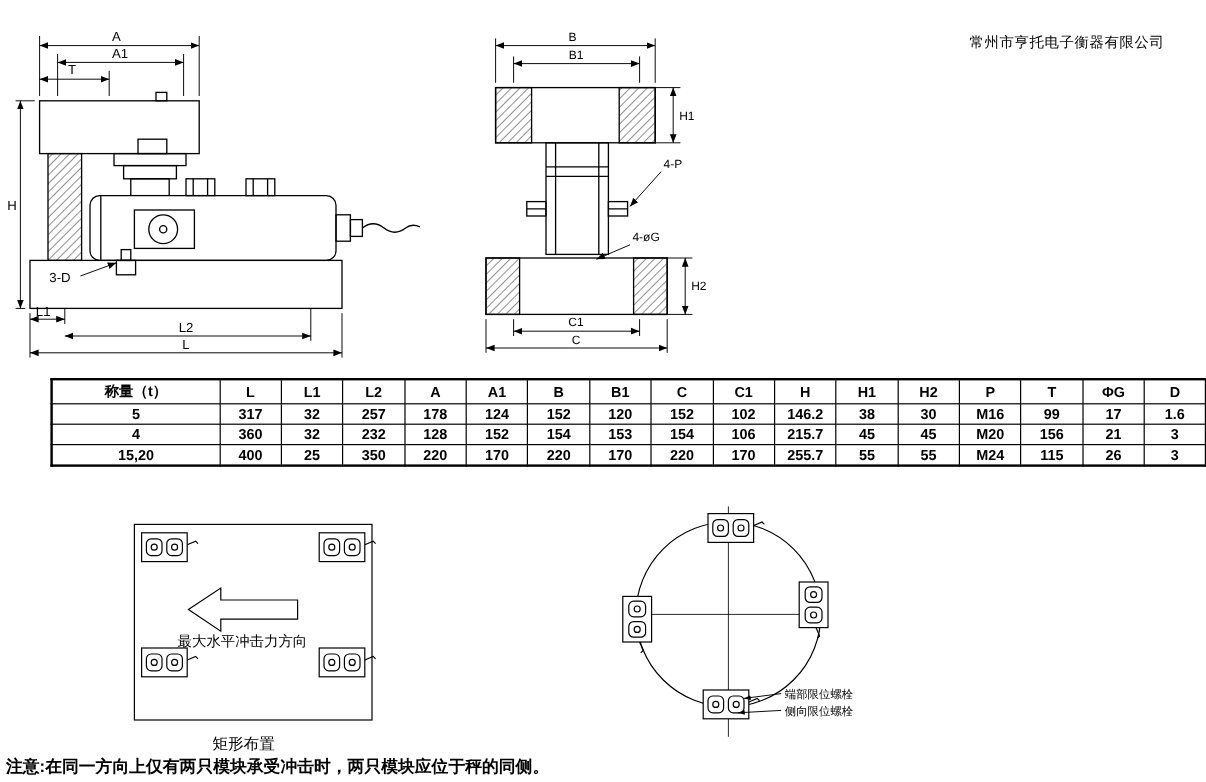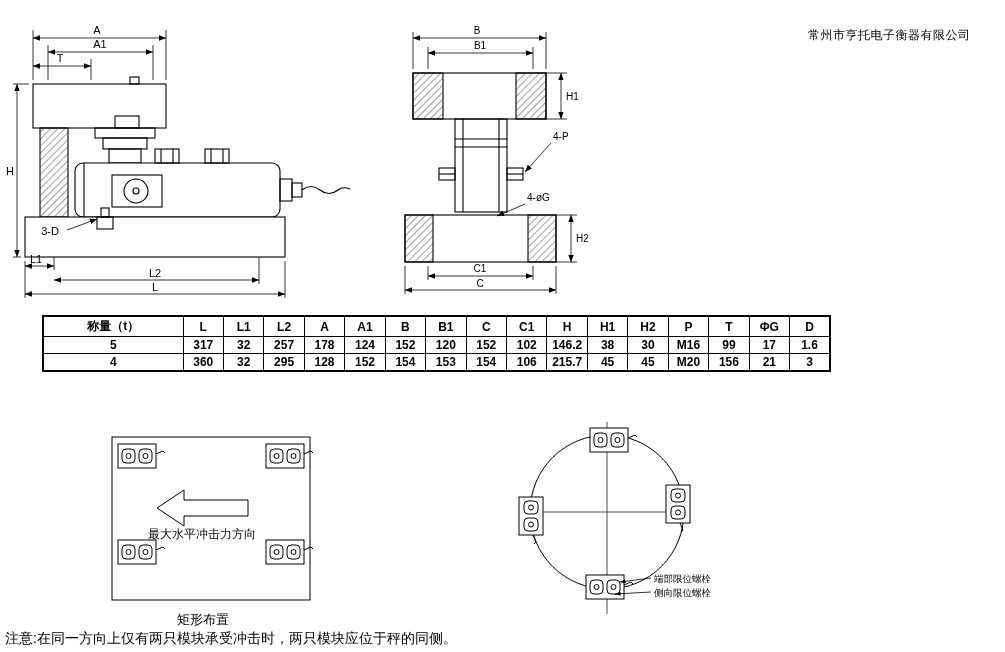--- a/index.html
+++ b/index.html
@@ -7,32 +7,32 @@
   body {
     width:1005px; height:652px; position:relative; overflow:hidden;
     background:#ffffff; color:#000;
     font-family:"Liberation Sans", sans-serif;
   }
   .abs { position:absolute; }
   .company { left:808px; top:27px; font-size:12px; letter-spacing:0.5px; }
   .front-view { left:5px; top:18px; }
   .side-view  { left:385px; top:22px; }
   .dim-table {
-    position:absolute; left:42px; top:315px; width:789px;
+    position:absolute; left:42px; top:315px; width:964px;
     border-collapse:collapse; table-layout:fixed;
     font-size:12px; font-weight:bold; border:2px solid #000;
   }
   .dim-table th, .dim-table td {
     border:1px solid #000; text-align:center; vertical-align:middle;
     padding:1px 2px; height:17px; white-space:nowrap; overflow:hidden;
   }
   .dim-table th:first-child { width:140px; }
   .rect-layout   { left:100px; top:432px; }
   .circle-layout { left:493px; top:418px; }
-  .note { left:5px; top:630px; font-size:14px; font-weight:normal; }
+  .note { left:5px; top:630px; font-size:14px; font-weight:bold; }
   svg text { font-family:"Liberation Sans", sans-serif; fill:#000; }
 </style>
 </head>
 <body>
 
 <div class="abs company">常州市亨托电子衡器有限公司</div>
 
 <svg class="abs front-view" width="355" height="290" viewBox="0 0 355 290">
   <defs>
     <pattern id="hatchF" patternUnits="userSpaceOnUse" width="5" height="5" patternTransform="rotate(45)">
@@ -216,33 +216,52 @@
         <td>30</td>
         <td>M16</td>
         <td>99</td>
         <td>17</td>
         <td>1.6</td>
       </tr>
       <tr>
         <td>4</td>
         <td>360</td>
         <td>32</td>
-        <td>295</td>
+        <td>232</td>
         <td>128</td>
         <td>152</td>
         <td>154</td>
         <td>153</td>
         <td>154</td>
         <td>106</td>
         <td>215.7</td>
         <td>45</td>
         <td>45</td>
         <td>M20</td>
         <td>156</td>
         <td>21</td>
+        <td>3</td>
+      </tr>
+      <tr>
+        <td>15,20</td>
+        <td>400</td>
+        <td>25</td>
+        <td>350</td>
+        <td>220</td>
+        <td>170</td>
+        <td>220</td>
+        <td>170</td>
+        <td>220</td>
+        <td>170</td>
+        <td>255.7</td>
+        <td>55</td>
+        <td>55</td>
+        <td>M24</td>
+        <td>115</td>
+        <td>26</td>
         <td>3</td>
       </tr>
     </tbody>
 </table>
 
 <svg class="abs rect-layout" width="215" height="200" viewBox="0 0 215 200">
   <defs>
     <g id="modR">
       <rect x="0" y="0" width="38" height="24" fill="#fff" stroke="#000"></rect>
       <rect x="4" y="5" width="13" height="14" rx="4" fill="none" stroke="#000"></rect>

